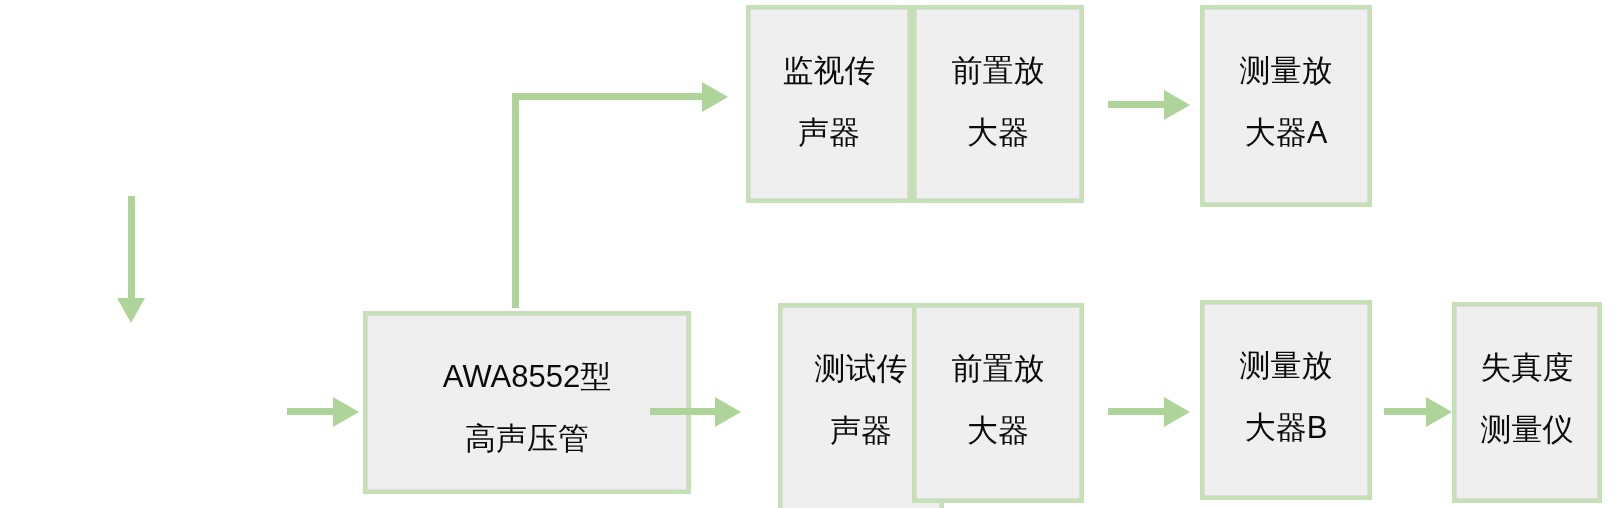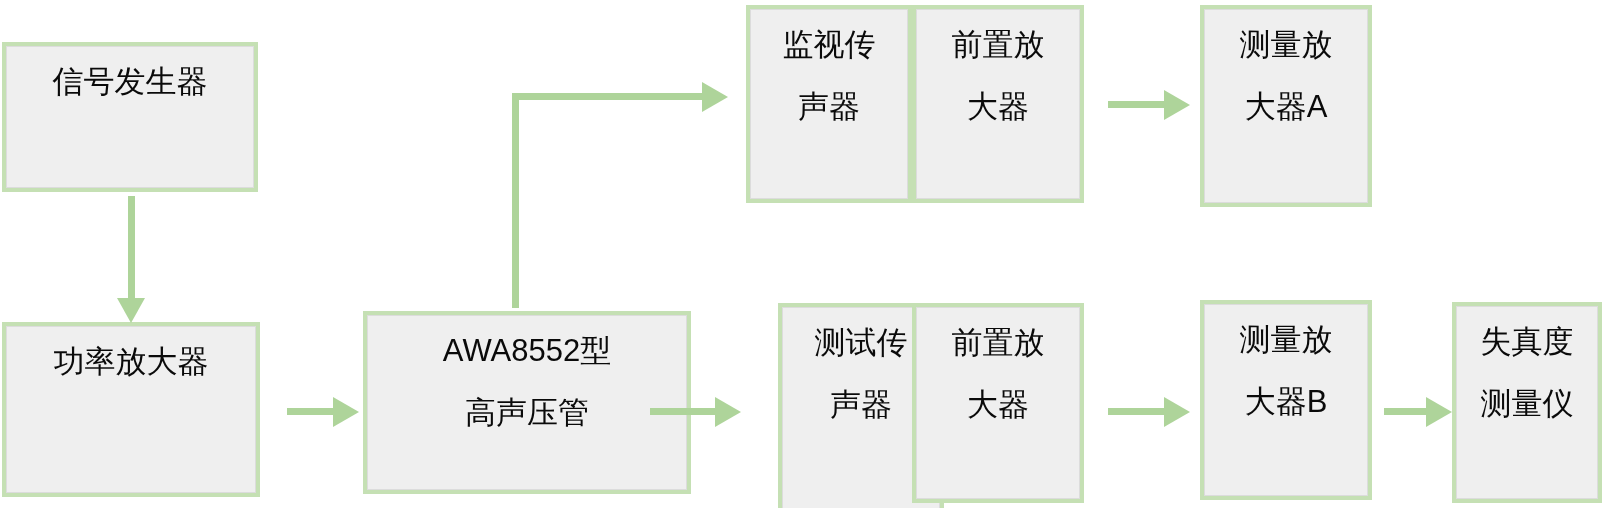--- a/index.html
+++ b/index.html
@@ -14,21 +14,21 @@
   .node {
     position: absolute;
     box-sizing: border-box;
     background: var(--box-fill, #efefef);
     border: 4px solid var(--box-border, #c5e0b4);
     box-shadow: inset 0 0 0 1px #dcdcdc;
     text-align: center;
     color: var(--text, #0a0a0a);
     font-size: 31px;
     line-height: 62px;
-    padding-top: 5px;
+    padding-top: 31px;
   }
   .node .label {
     white-space: pre-line;
     display: block;
   }
   .shaft-h { position: absolute; height: 7px; background: var(--arrow, #aed49a); }
   .shaft-v { position: absolute; width: 7px;  background: var(--arrow, #aed49a); }
   .head-right {
     position: absolute; width: 0; height: 0;
     border-top: 15px solid transparent;
@@ -40,27 +40,21 @@
     border-left: 14px solid transparent;
     border-right: 14px solid transparent;
     border-top: 25px solid var(--arrow, #aed49a);
   }
 </style>
 </head>
 <body>
 
 <div id="canvas" style="--box-fill: #efefef; --box-border: #c5e0b4; --arrow: #aed49a; --text: #0a0a0a; --bg: #ffffff;">
 
-  <div class="node" style="left:2px;   top:42px;  width:256px; height:150px;">
-    <span class="label">信号发生器</span>
-  </div>
 
-  <div class="node" style="left:2px;   top:322px; width:258px; height:175px;">
-    <span class="label">功率放大器</span>
-  </div>
 
   <div class="node" style="left:363px; top:311px; width:328px; height:183px;">
     <span class="label">AWA8552型
 高声压管</span>
   </div>
 
   <div class="node" style="left:746px; top:5px;   width:166px; height:198px;">
     <span class="label">监视传
 声器</span>
   </div>

